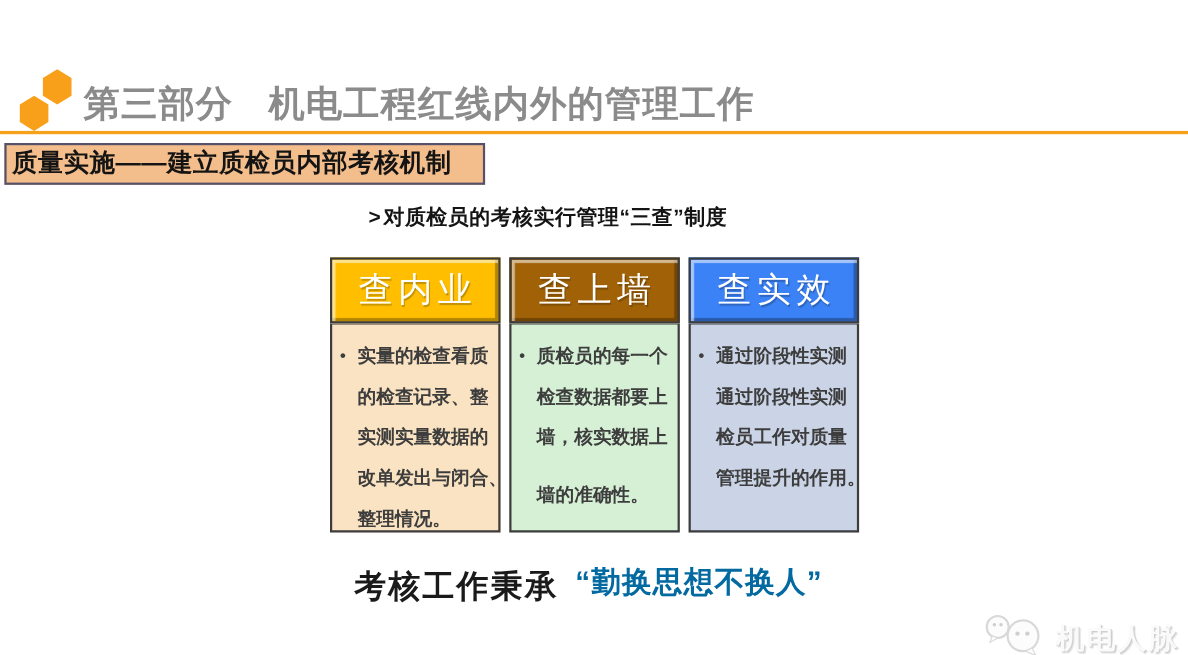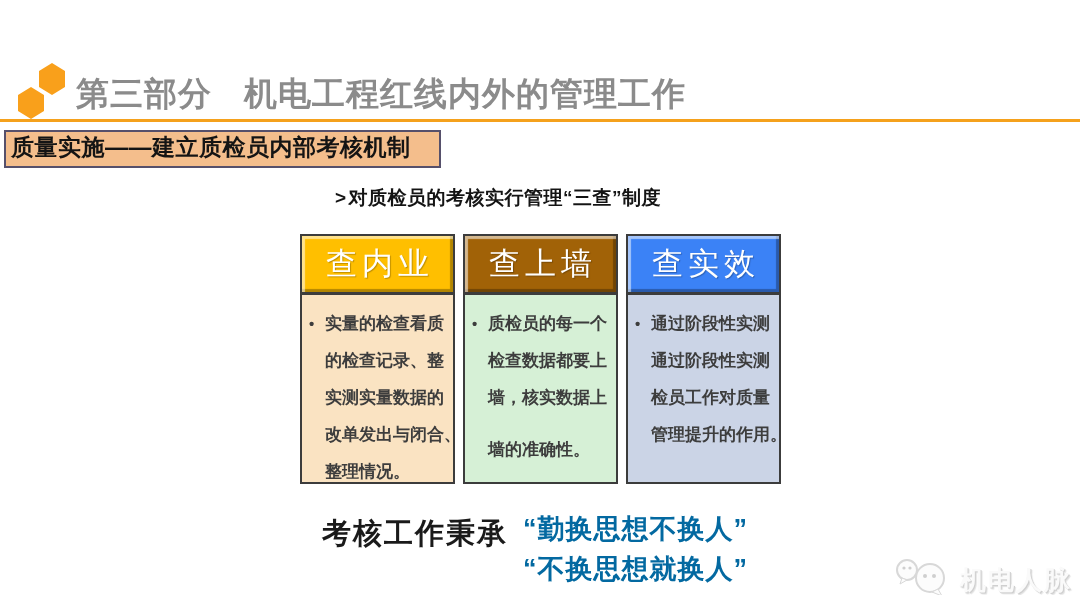--- a/index.html
+++ b/index.html
@@ -147,21 +147,20 @@
           <div class="line">管理提升的作用。</div>
         </span>
       </div>
     </div>
 
   </div>
 
   <div class="conclusion-lead">考核工作秉承</div>
   <div class="quotes">
     <div>“勤换思想不换人”</div>
-    <div>“不换思想就换人”</div>
   </div>
 
   <div class="watermark">
     <span class="wm-icon">
       <svg width="58" height="44" viewBox="0 0 58 44" xmlns="http://www.w3.org/2000/svg">
         <circle cx="13" cy="14" r="10" fill="#FCFCFC" stroke="#D8D8D8" stroke-width="2"></circle>
         <polygon points="8,22 6,28 13,24" fill="#FCFCFC" stroke="#D8D8D8" stroke-width="1"></polygon>
         <circle cx="10" cy="12" r="1.6" fill="#CFCFCF"></circle>
         <circle cx="16" cy="12" r="1.6" fill="#CFCFCF"></circle>
         <circle cx="36" cy="22" r="14" fill="#FCFCFC" stroke="#D8D8D8" stroke-width="2"></circle>

